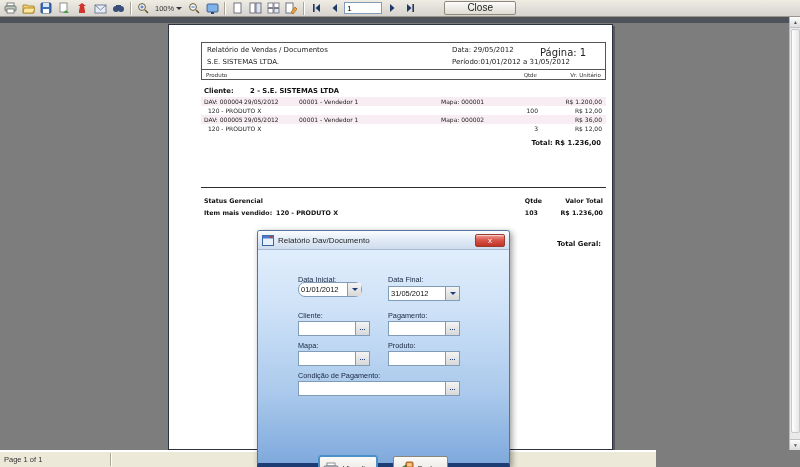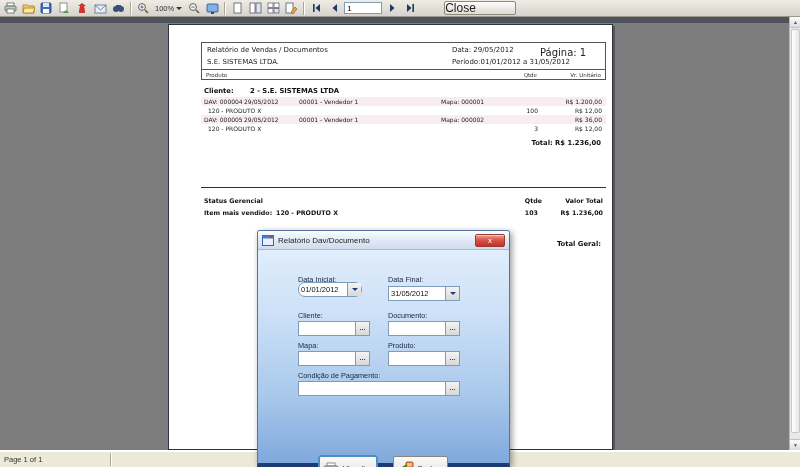--- a/index.html
+++ b/index.html
@@ -8,21 +8,21 @@
 
   
   .toolbar { position:absolute; left:0; top:0; width:800px; height:17px;
     background:linear-gradient(#efece4,#d6d3ce); border-bottom:1px solid #9a968a;
     display:flex; align-items:center; padding:0 2px; gap:2px; z-index:5; }
   .tbtn { width:16px; height:15px; display:flex; align-items:center; justify-content:center; cursor:pointer; }
   .tsep { width:1px; height:13px; background:#a9a598; margin:0 2px; box-shadow:1px 0 0 #fff; }
   .zoomdd { display:flex; align-items:center; gap:2px; font-size:7.5px; color:#333; padding:8px 2px; height:14px; }
   .caret { width:0; height:0; border-left:3px solid transparent; border-right:3px solid transparent; border-top:3px solid #333; }
   .pageinput { width:38px; height:12px; font-size:8px; border:1px solid #7f9db9; background:#fff; padding:0 2px; }
-  .closebtn { margin-left:24px; width:72px; height:14px; font-size:12px; color:#222; text-align:left; line-height:12px;
+  .closebtn { margin-left:24px; width:72px; height:14px; font-size:10px; color:#222; text-align:center; line-height:12px;
     background:linear-gradient(#fdfcfa,#dedbd2); border:1px solid #8e8a7e; border-radius:2px; cursor:pointer; }
   .navsvg { display:block; }
 
   
   .preview { position:absolute; left:0; top:17px; width:800px; height:433px; background:#7d7d7d; overflow:hidden;padding-left:45px; }
   .preview-topshadow { position:absolute; left:0; top:0; width:100%; height:6px; background:#4e535b; }
 
   .vscroll { position:absolute; right:0; top:0; width:11px; height:433px; background:#e9e9ea; border-left:1px solid #b9b9bc; }
   .vscroll .arr { position:absolute; left:0; width:11px; height:11px; font-size:5px; color:#555; text-align:center; line-height:11px;
     background:linear-gradient(#fcfcfc,#dcdcde); cursor:pointer; }
@@ -95,21 +95,21 @@
     background:linear-gradient(#f4f4f4,#d8d8d8); display:flex; align-items:center; justify-content:center; cursor:pointer; }
   .ddbtn .caret { border-top-color:#1a3f7a; }
   .dotbtn { width:14px; height:100%; border-left:1px solid #7f9db9;
     background:linear-gradient(#f4f4f4,#d8d8d8); color:#1a3f7a; font-weight:bold; font-size:7px;
     text-align:center; line-height:11px; cursor:pointer; }
   .dlg-btn { position:absolute; height:24px; border:1px solid #8a867a; border-radius:2px;
     background:linear-gradient(#fbfaf8,#e2dfd8); display:flex; align-items:center; justify-content:center;
     gap:4px; font-size:7.5px; color:#222; cursor:pointer; }
   .dlg-btn.focus { outline:1px solid #4a90c8; outline-offset:0; border-color:#4a90c8; }
 
-  .statusbar { position:absolute; left:0; top:450px; width:800px; height:17px; background:#ece9d8;
+  .statusbar { position:absolute; left:0; top:450px; width:656px; height:17px; background:#ece9d8;
     border-top:1px solid #fff; box-shadow:inset 0 1px 0 #fff; font-size:7.5px; color:#333;
     display:flex; align-items:center; z-index:10; }
   .statusbar .pane1 { width:110px; padding-left:4px; }
   .statusbar .sdiv { width:1px; height:13px; background:#aca899; box-shadow:1px 0 0 #fff; }
 </style>
 </head>
 <body>
 
 <div class="toolbar">
   <div class="tbtn">
@@ -337,21 +337,21 @@
           <span class="caret"></span>
         </div>
     </div>
 
     <div class="flabel" style="left:40px; top:61px;">Cliente:</div>
     <div class="finput" style="left:40px; top:71px; width:72px;">
       <input type="text" value="" style="">
       <div class="dotbtn">...</div>
     </div>
 
-    <div class="flabel" style="left:130px; top:61px;">Documento:</div>
+    <div class="flabel" style="left:130px; top:61px;">Pagamento:</div>
     <div class="finput" style="left:130px; top:71px; width:72px;">
       <input type="text" value="" style="">
       <div class="dotbtn">...</div>
     </div>
 
     <div class="flabel" style="left:40px; top:91px;">Mapa:</div>
     <div class="finput" style="left:40px; top:101px; width:72px;">
       <input type="text" value="" style="">
       <div class="dotbtn">...</div>
     </div>

